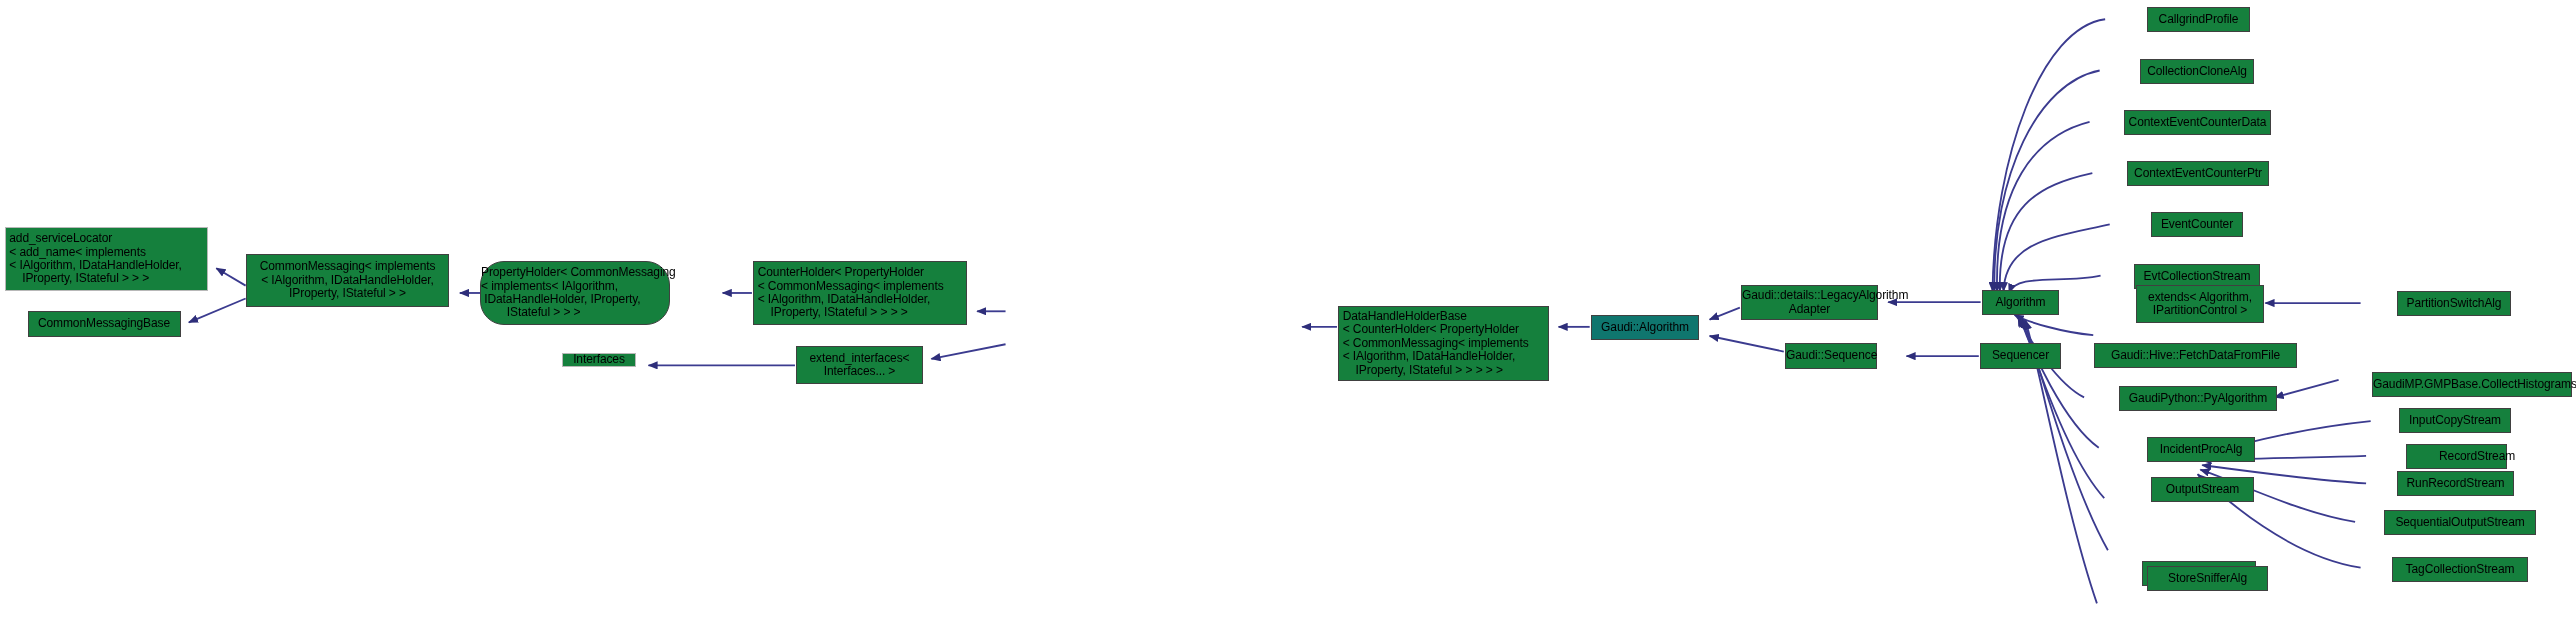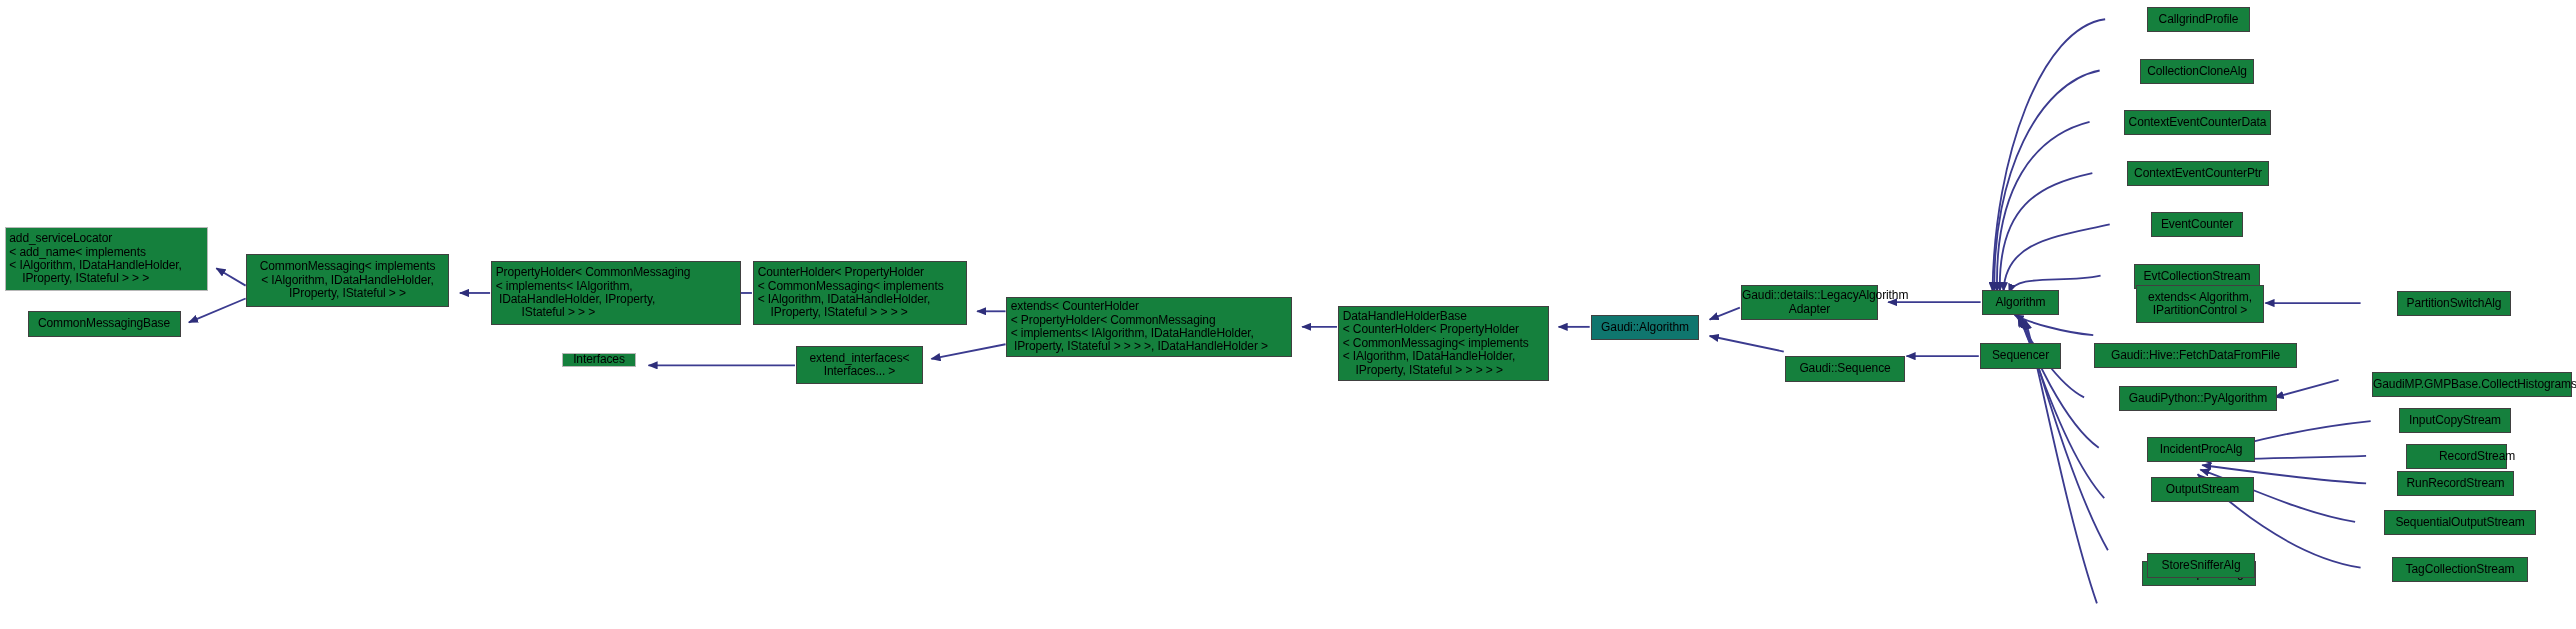--- a/index.html
+++ b/index.html
@@ -100,21 +100,21 @@
   <div class="node" style="left:27.5px;top:311px;width:153px;height:26px;">
     <span class="lbl">CommonMessagingBase</span>
   </div>
 
   <div class="node" style="left:246px;top:254px;width:203px;height:53px;">
     <span class="lbl">CommonMessaging&lt; implements
 &lt; IAlgorithm, IDataHandleHolder,
 IProperty, IStateful &gt; &gt;</span>
   </div>
 
-  <div class="node leftal" style="left:491px;top:261px;width:250px;height:64px;">
+  <div class="node leftal" style="left:480px;top:261px;width:190px;height:64px;border-radius:24px;">
     <span class="lbl">PropertyHolder&lt; CommonMessaging
 &lt; implements&lt; IAlgorithm,
  IDataHandleHolder, IProperty,
         IStateful &gt; &gt; &gt;</span>
   </div>
 
   <div class="node faded" style="left:562px;top:353px;width:74px;height:14px;">
     <span class="lbl">Interfaces</span>
   </div>
 
@@ -123,45 +123,39 @@
 &lt; CommonMessaging&lt; implements
 &lt; IAlgorithm, IDataHandleHolder,
     IProperty, IStateful &gt; &gt; &gt; &gt;</span>
   </div>
 
   <div class="node" style="left:796px;top:346px;width:127px;height:38px;">
     <span class="lbl">extend_interfaces&lt;
 Interfaces... &gt;</span>
   </div>
 
-  <div class="node leftal" style="left:1006px;top:297px;width:286px;height:60px;">
-    <span class="lbl">extends&lt; CounterHolder
-&lt; PropertyHolder&lt; CommonMessaging
-&lt; implements&lt; IAlgorithm, IDataHandleHolder,
- IProperty, IStateful &gt; &gt; &gt; &gt;, IDataHandleHolder &gt;</span>
-  </div>
 
   <div class="node leftal" style="left:1338px;top:306px;width:211px;height:75px;">
     <span class="lbl">DataHandleHolderBase
 &lt; CounterHolder&lt; PropertyHolder
 &lt; CommonMessaging&lt; implements
 &lt; IAlgorithm, IDataHandleHolder,
     IProperty, IStateful &gt; &gt; &gt; &gt; &gt;</span>
   </div>
 
   <div class="node current" style="left:1591px;top:315px;width:108px;height:25px;">
     <span class="lbl">Gaudi::Algorithm</span>
   </div>
 
   <div class="node" style="left:1741px;top:285px;width:137px;height:35px;">
     <span class="lbl">Gaudi::details::LegacyAlgorithm
 Adapter</span>
   </div>
 
-  <div class="node" style="left:1785px;top:356px;width:120px;height:26px;">
+  <div class="node" style="left:1785px;top:343px;width:92px;height:26px;">
     <span class="lbl">Gaudi::Sequence</span>
   </div>
 
   <div class="node" style="left:1982px;top:290px;width:77px;height:25px;">
     <span class="lbl">Algorithm</span>
   </div>
 
   <div class="node" style="left:1980px;top:343px;width:81px;height:26px;">
     <span class="lbl">Sequencer</span>
   </div>
@@ -208,21 +202,21 @@
   </div>
 
   <div class="node" style="left:2151px;top:477px;width:103px;height:25px;">
     <span class="lbl">OutputStream</span>
   </div>
 
   <div class="node" style="left:2142px;top:529px;width:114px;height:25px;margin-top:32px;">
     <span class="lbl">StoreExplorerAlg</span>
   </div>
 
-  <div class="node" style="left:2147px;top:553px;width:108px;height:25px;">
+  <div class="node" style="left:2147px;top:566px;width:121px;height:25px;">
     <span class="lbl">StoreSnifferAlg</span>
   </div>
 
   <div class="node" style="left:2397px;top:291px;width:114px;height:25px;">
     <span class="lbl">PartitionSwitchAlg</span>
   </div>
 
   <div class="node" style="left:2372px;top:372px;width:200px;height:25px;">
     <span class="lbl">GaudiMP.GMPBase.CollectHistograms</span>
   </div>

